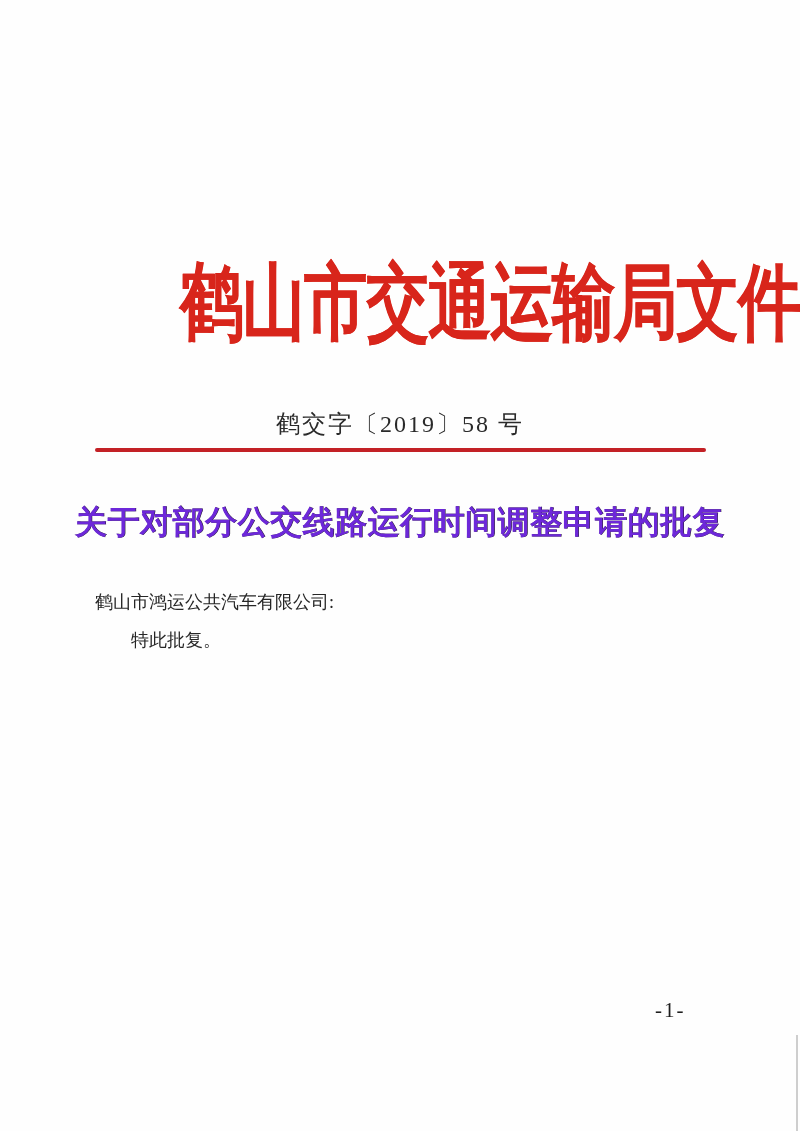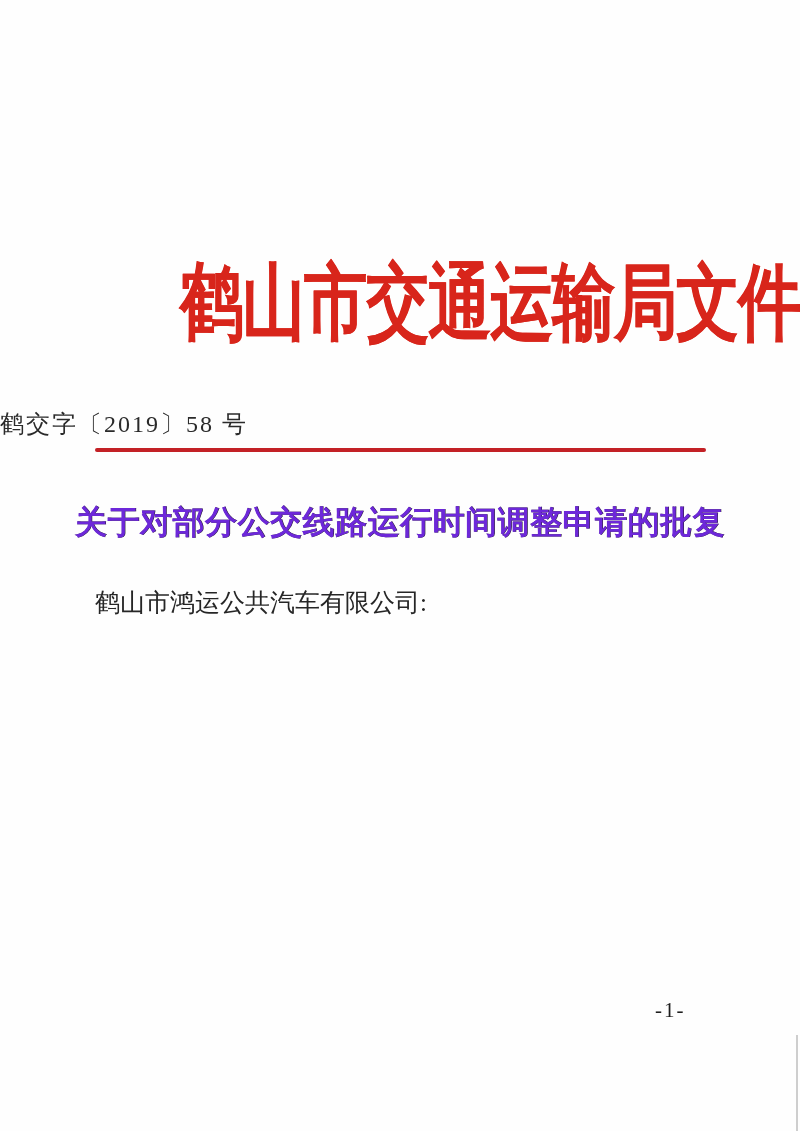--- a/index.html
+++ b/index.html
@@ -35,21 +35,21 @@
     transform: scaleY(1.32);
     transform-origin: center top;
     text-shadow: 0.5px 0 0 #d8251b;
   }
   
   .doc-number {
     position: absolute;
     top: 408px;
     left: 0;
     width: 100%;
-    text-align: left;
+    text-align: center;
     font-size: 24px;
     letter-spacing: 2px;
     color: #2a2a2a;
   }
   
   .red-rule {
     position: absolute;
     top: 448px;
     left: 95px;
     width: 611px;
@@ -70,21 +70,21 @@
     color: #6d28d9;
     white-space: nowrap;
     text-shadow: 0.4px 0 0 #1c1c1c;
   }
   
   .body-text {
     position: absolute;
     top: 584px;
     left: 95px;
     width: 612px;
-    font-size: 25px;
+    font-size: 18px;
     line-height: 37.6px;
     color: #262626;
   }
   .body-text .line {
     white-space: nowrap;
   }
   .body-text .line.jf {
     white-space: normal;
     text-align: justify;
     text-align-last: justify;
@@ -125,19 +125,20 @@
 
   <div class="red-rule"></div>
 
   <div class="subject">关于对部分公交线路运行时间调整申请的批复</div>
 
   <div class="body-text">
     <div class="line">鹤山市鸿运公共汽车有限公司:</div>
 
 
 
+    <div class="line ind">特此批复。</div>
   </div>
 
   <div class="page-number">-1-</div>
 
   <div class="scan-edge"></div>
 
 </div>
 
 </body></html>

